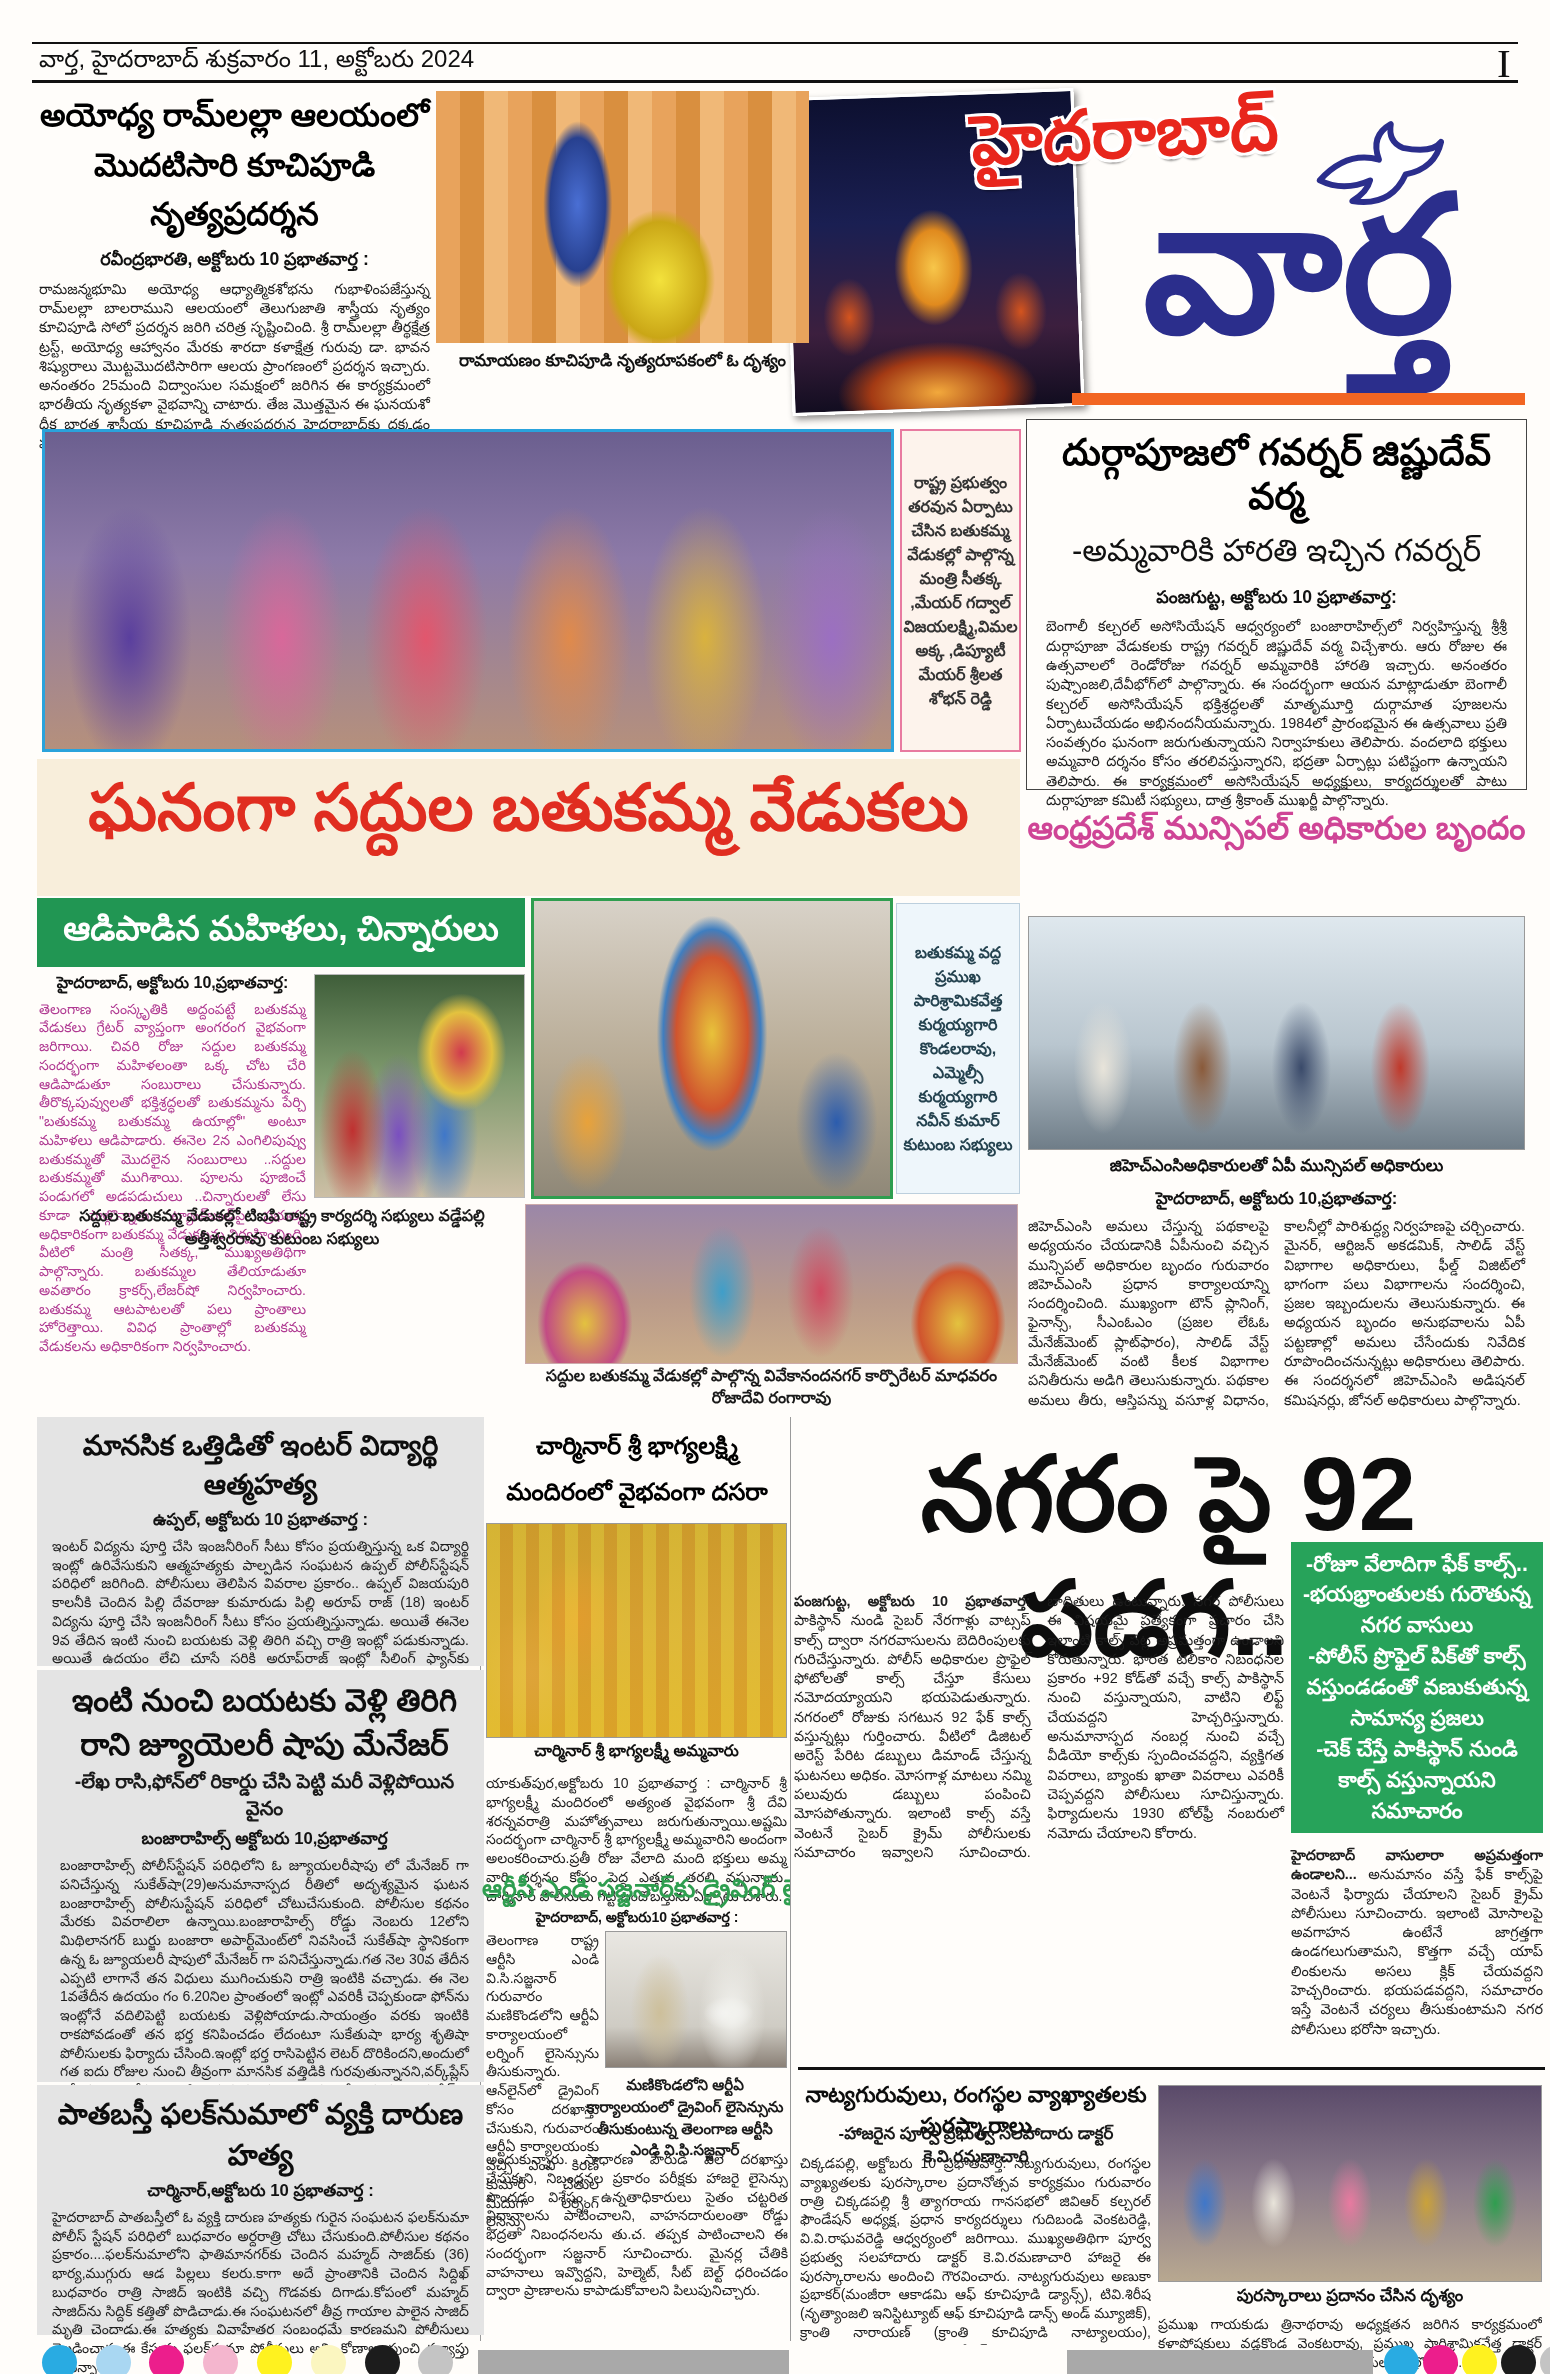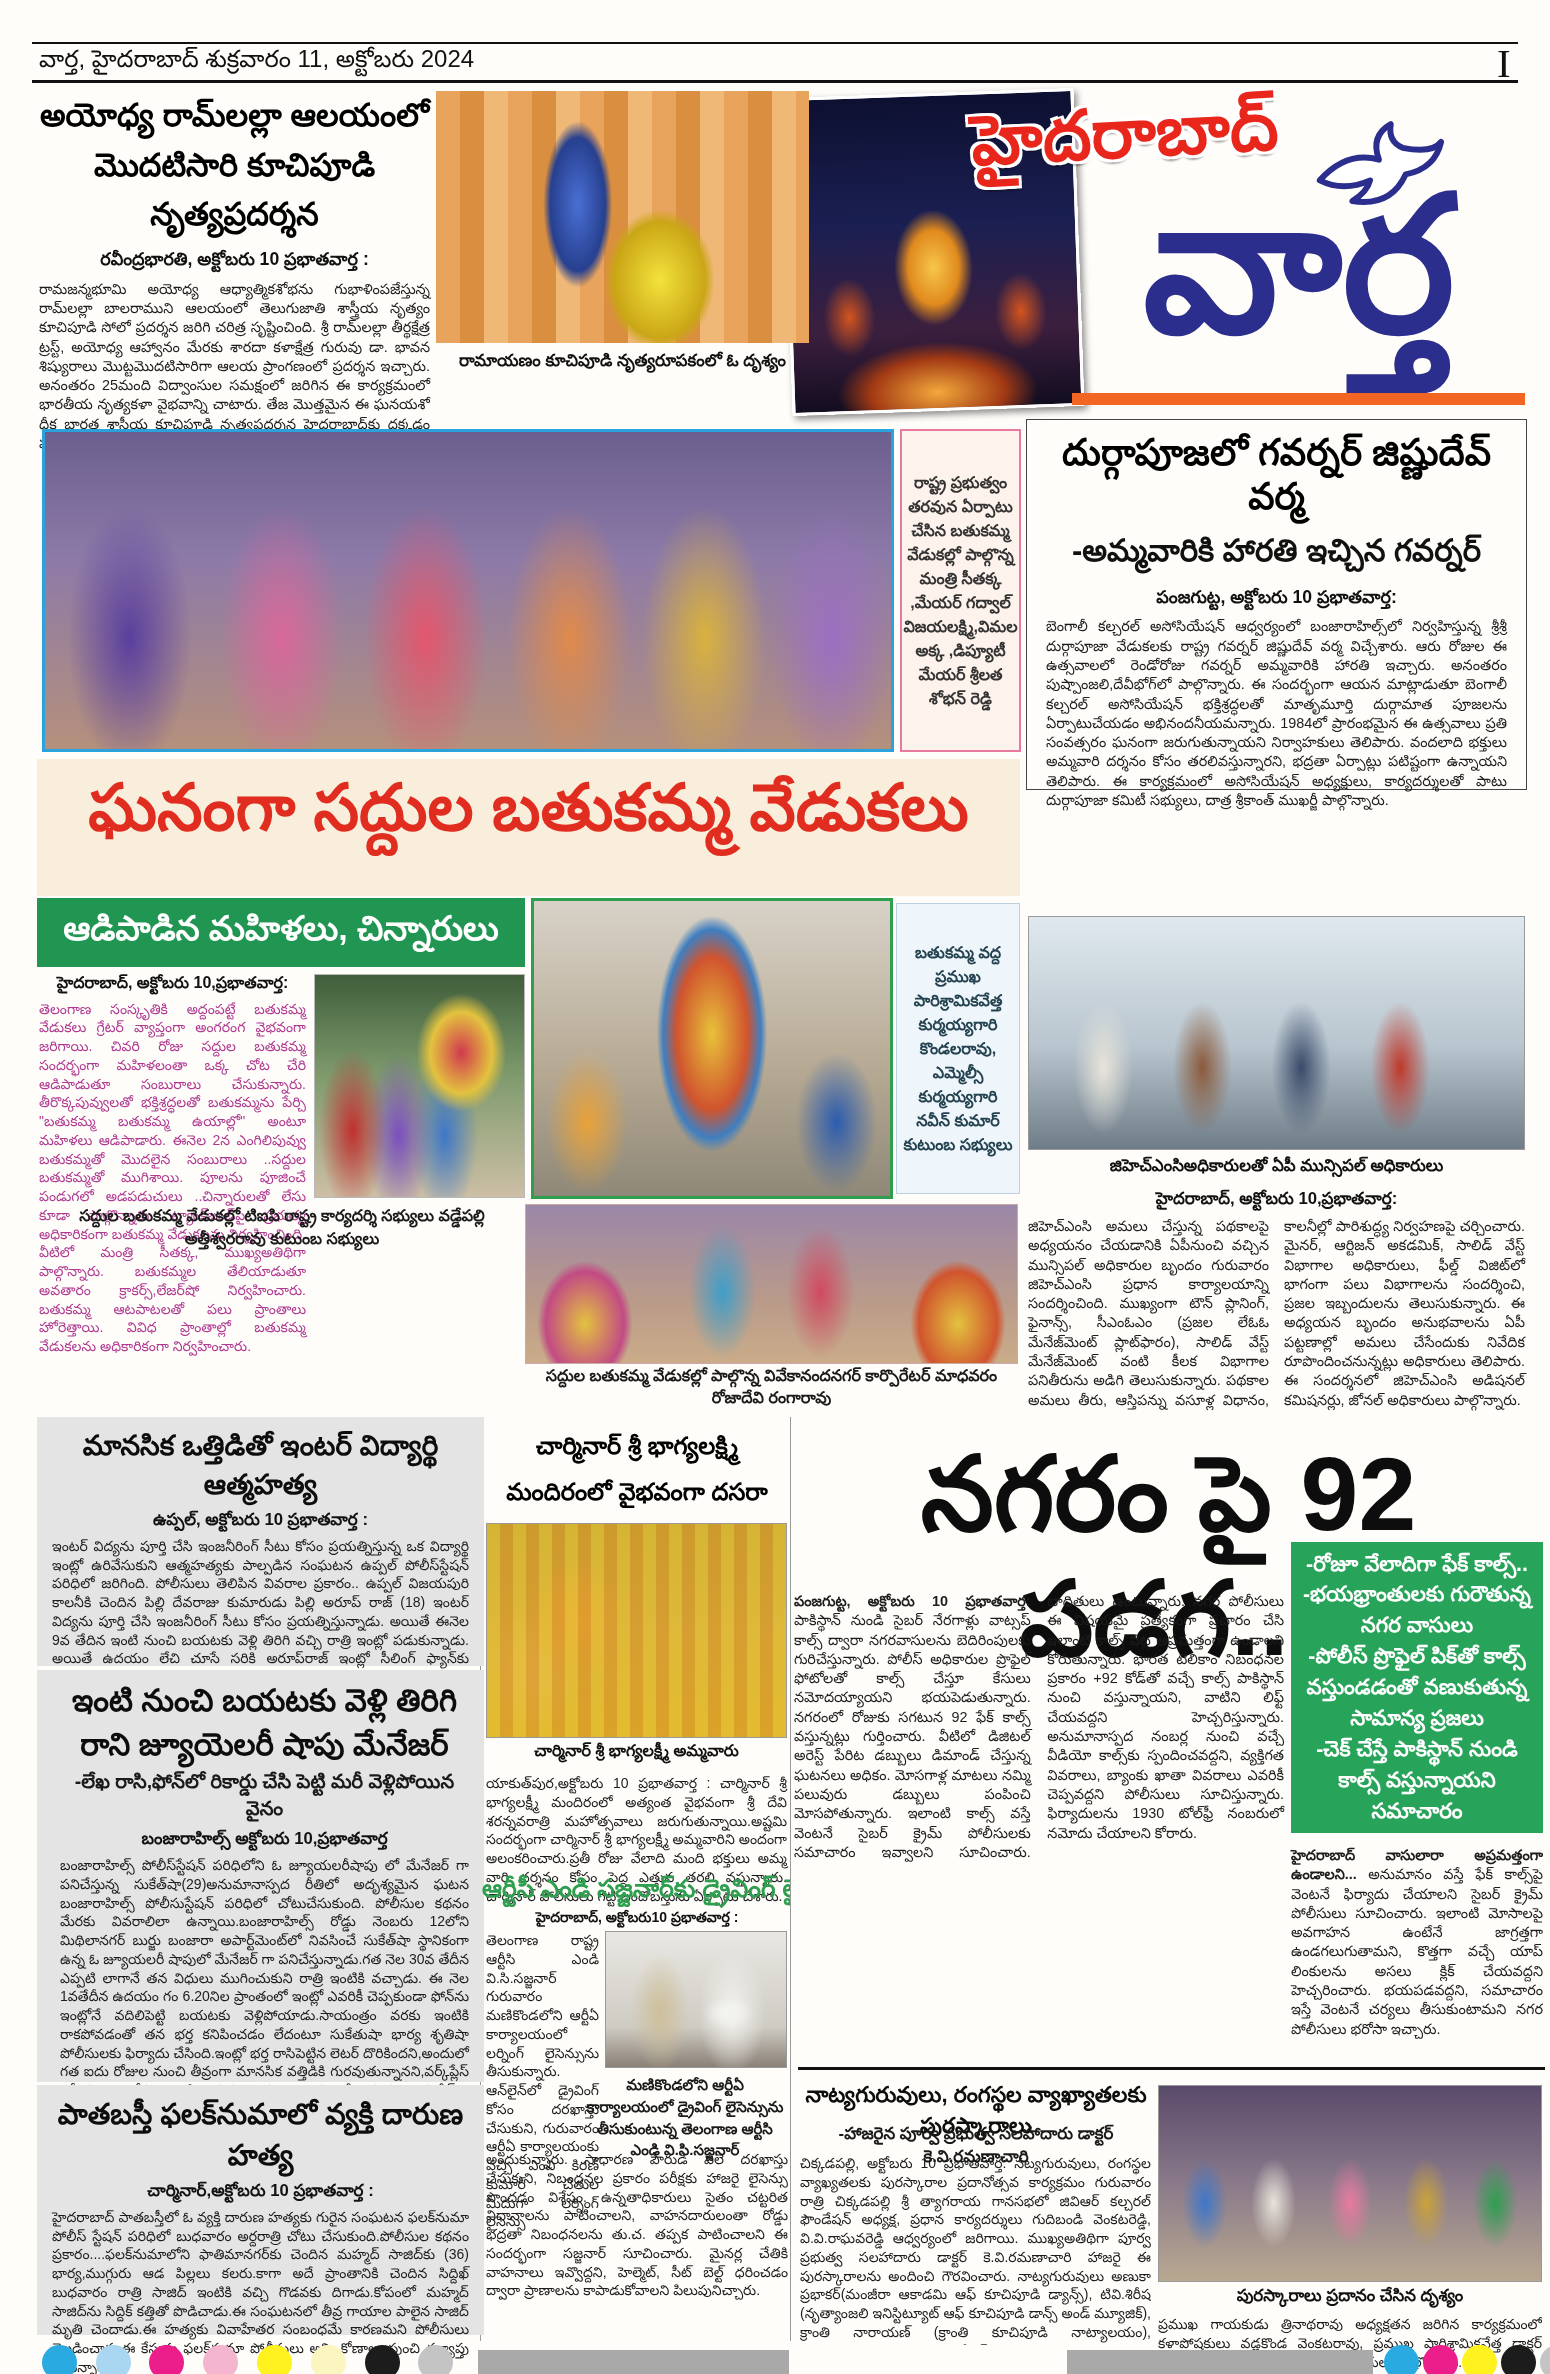--- a/index.html
+++ b/index.html
@@ -92,21 +92,21 @@
       radial-gradient(56px 74px at 88% 75%, #e3c23f 0%, #d0542e 70%, transparent 85%),
       radial-gradient(42px 83px at 40% 55%, #3f9ec9 0%, transparent 80%),
       radial-gradient(42px 83px at 60% 55%, #d04a60 0%, transparent 80%),
       linear-gradient(180deg,#9b87a8 0%, #b99a8a 60%, #caac89 100%);}
   .corp-caption{position:absolute;left:525px;top:1367px;width:493px;font-size:16px;font-weight:bold;text-align:center;}
 
   
   .vline{position:absolute;background:#9a9a9a;width:0.9px;}
   .gov-box{position:absolute;left:1026px;top:419px;width:501px;height:371px;border:1.9px solid #444;box-sizing:border-box;padding:11px 19px;}
   .gov-box .h{font-size:37px;line-height:1.2;}
-  .gov-box .sub{font-size:31px;font-weight:bold;text-align:center;margin-top:13px;color:#111;}
+  .gov-box .sub{font-size:31px;font-weight:normal;text-align:center;margin-top:13px;color:#111;}
   .gov-box .dateline{font-size:17.6px;margin:11px 0 5.6px 0;}
   .ghmc-head{position:absolute;left:1026px;top:800px;width:501px;text-align:center;color:#cf4596;font-weight:bold;font-size:32px;line-height:1.75;}
   .ghmc-photo{position:absolute;left:1028px;top:916px;width:497px;height:234px;border:0.9px solid #999;box-sizing:border-box;
     background:
       radial-gradient(37px 83px at 15% 65%, #e8e4da 0%, transparent 80%),
       radial-gradient(37px 83px at 35% 65%, #8a5a3a 0%, transparent 80%),
       radial-gradient(37px 83px at 55% 65%, #3a4a6a 0%, transparent 80%),
       radial-gradient(37px 83px at 75% 65%, #c0392b 0%, transparent 80%),
       linear-gradient(180deg,#dfe8ee 0%, #b9c6cf 55%, #6f7d88 100%);}
   .ghmc-caption{position:absolute;left:1028px;top:1156px;width:497px;font-size:16.7px;}
@@ -219,20 +219,21 @@
   <div class="corp-caption">సద్దుల బతుకమ్మ వేడుకల్లో పాల్గొన్న వివేకానందనగర్ కార్పొరేటర్ మాధవరం రోజాదేవి రంగారావు</div>
 
   <div class="gov-box">
     <div class="h hl-blue">దుర్గాపూజలో గవర్నర్ జిష్ణుదేవ్ వర్మ</div>
     <div class="sub">-అమ్మవారికి హారతి ఇచ్చిన గవర్నర్</div>
     <div class="dateline">పంజగుట్ట, అక్టోబరు 10 ప్రభాతవార్త:</div>
     <div class="body-txt">బెంగాలీ కల్చరల్ అసోసియేషన్ ఆధ్వర్యంలో బంజారాహిల్స్‌లో నిర్వహిస్తున్న శ్రీశ్రీ దుర్గాపూజా వేడుకలకు రాష్ట్ర గవర్నర్ జిష్ణుదేవ్ వర్మ విచ్చేశారు. ఆరు రోజుల ఈ ఉత్సవాలలో రెండోరోజు గవర్నర్ అమ్మవారికి హారతి ఇచ్చారు. అనంతరం పుష్పాంజలి,దేవీభోగ్‌లో పాల్గొన్నారు. ఈ సందర్భంగా ఆయన మాట్లాడుతూ బెంగాలీ కల్చరల్ అసోసియేషన్ భక్తిశ్రద్ధలతో మాతృమూర్తి దుర్గామాత పూజలను ఏర్పాటుచేయడం అభినందనీయమన్నారు. 1984లో ప్రారంభమైన ఈ ఉత్సవాలు ప్రతి సంవత్సరం ఘనంగా జరుగుతున్నాయని నిర్వాహకులు తెలిపారు. వందలాది భక్తులు అమ్మవారి దర్శనం కోసం తరలివస్తున్నారని, భద్రతా ఏర్పాట్లు పటిష్టంగా ఉన్నాయని తెలిపారు. ఈ కార్యక్రమంలో అసోసియేషన్ అధ్యక్షులు, కార్యదర్శులతో పాటు దుర్గాపూజా కమిటీ సభ్యులు, దాత్ర శ్రీకాంత్ ముఖర్జీ పాల్గొన్నారు.</div>
   </div>
 
   <div class="ghmc-head">
+    <div>ఆంధ్రప్రదేశ్ మున్సిపల్ అధికారుల బృందం</div>
   </div>
   <div class="ghmc-photo"></div>
   <div class="ghmc-caption caption">జిహెచ్ఎంసిఅధికారులతో ఏపీ మున్సిపల్ అధికారులు</div>
   <div class="ghmc-date dateline">హైదరాబాద్, అక్టోబరు 10,ప్రభాతవార్త:</div>
   <div class="ghmc-body body-txt">జిహెచ్ఎంసి అమలు చేస్తున్న పథకాలపై అధ్యయనం చేయడానికి ఏపీనుంచి వచ్చిన మున్సిపల్ అధికారుల బృందం గురువారం జిహెచ్ఎంసి ప్రధాన కార్యాలయాన్ని సందర్శించింది. ముఖ్యంగా టౌన్ ప్లానింగ్, ఫైనాన్స్, సీఎంఓఎం (ప్రజల లేఓఓ మేనేజ్‌మెంట్ ప్లాట్‌ఫారం), సాలిడ్ వేస్ట్ మేనేజ్‌మెంట్ వంటి కీలక విభాగాల పనితీరును అడిగి తెలుసుకున్నారు. పథకాల అమలు తీరు, ఆస్తిపన్ను వసూళ్ల విధానం, కాలనీల్లో పారిశుద్ధ్య నిర్వహణపై చర్చించారు. మైనర్, ఆర్టిజన్ అకడమిక్, సాలిడ్ వేస్ట్ విభాగాల అధికారులు, ఫీల్డ్ విజిట్‌లో భాగంగా పలు విభాగాలను సందర్శించి, ప్రజల ఇబ్బందులను తెలుసుకున్నారు. ఈ అధ్యయన బృందం అనుభవాలను ఏపీ పట్టణాల్లో అమలు చేసేందుకు నివేదిక రూపొందించనున్నట్లు అధికారులు తెలిపారు. ఈ సందర్శనలో జిహెచ్ఎంసి అడిషనల్ కమిషనర్లు, జోనల్ అధికారులు పాల్గొన్నారు.</div>
 
   <div class="vline" style="left:480px;top:1417px;height:924px;"></div>
   <div class="vline" style="left:790px;top:1417px;height:924px;"></div>
 
   <div class="gray-panel" style="top:1417px;height:249px;">

